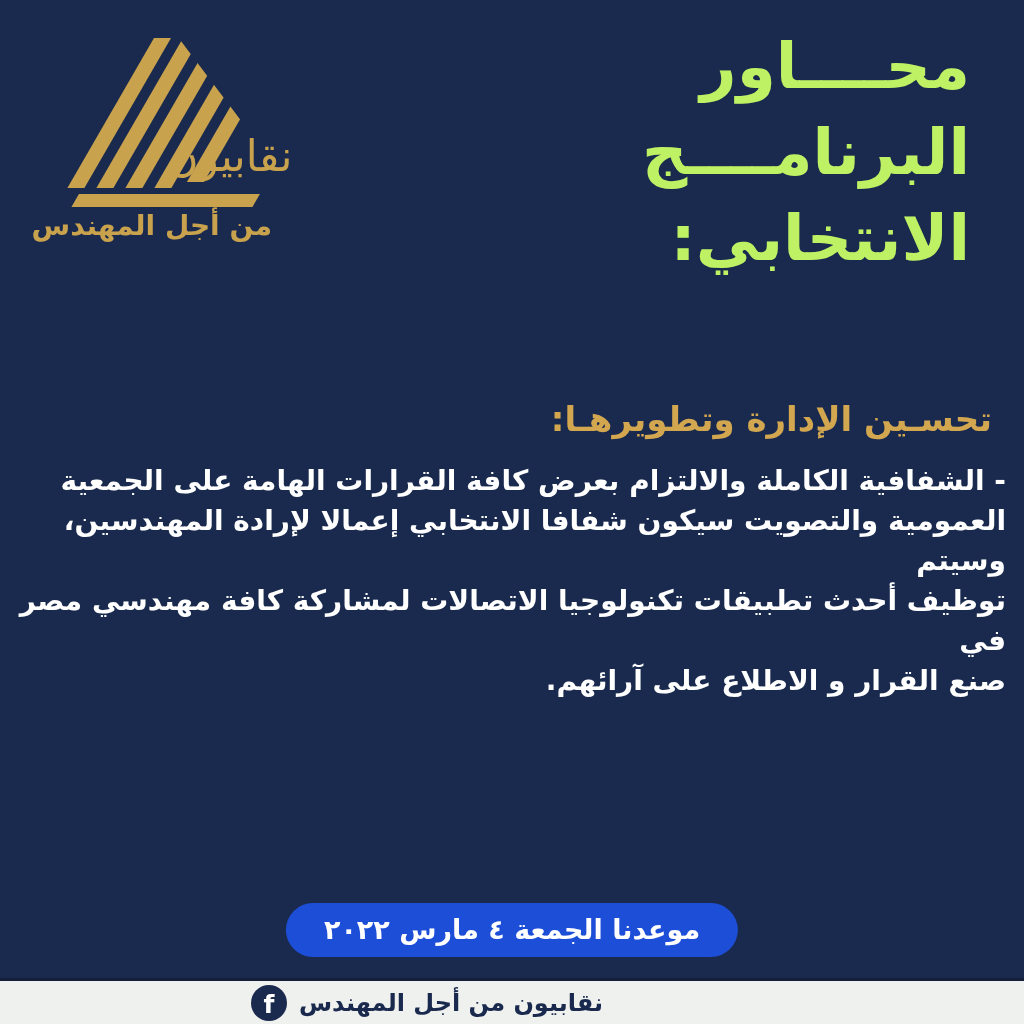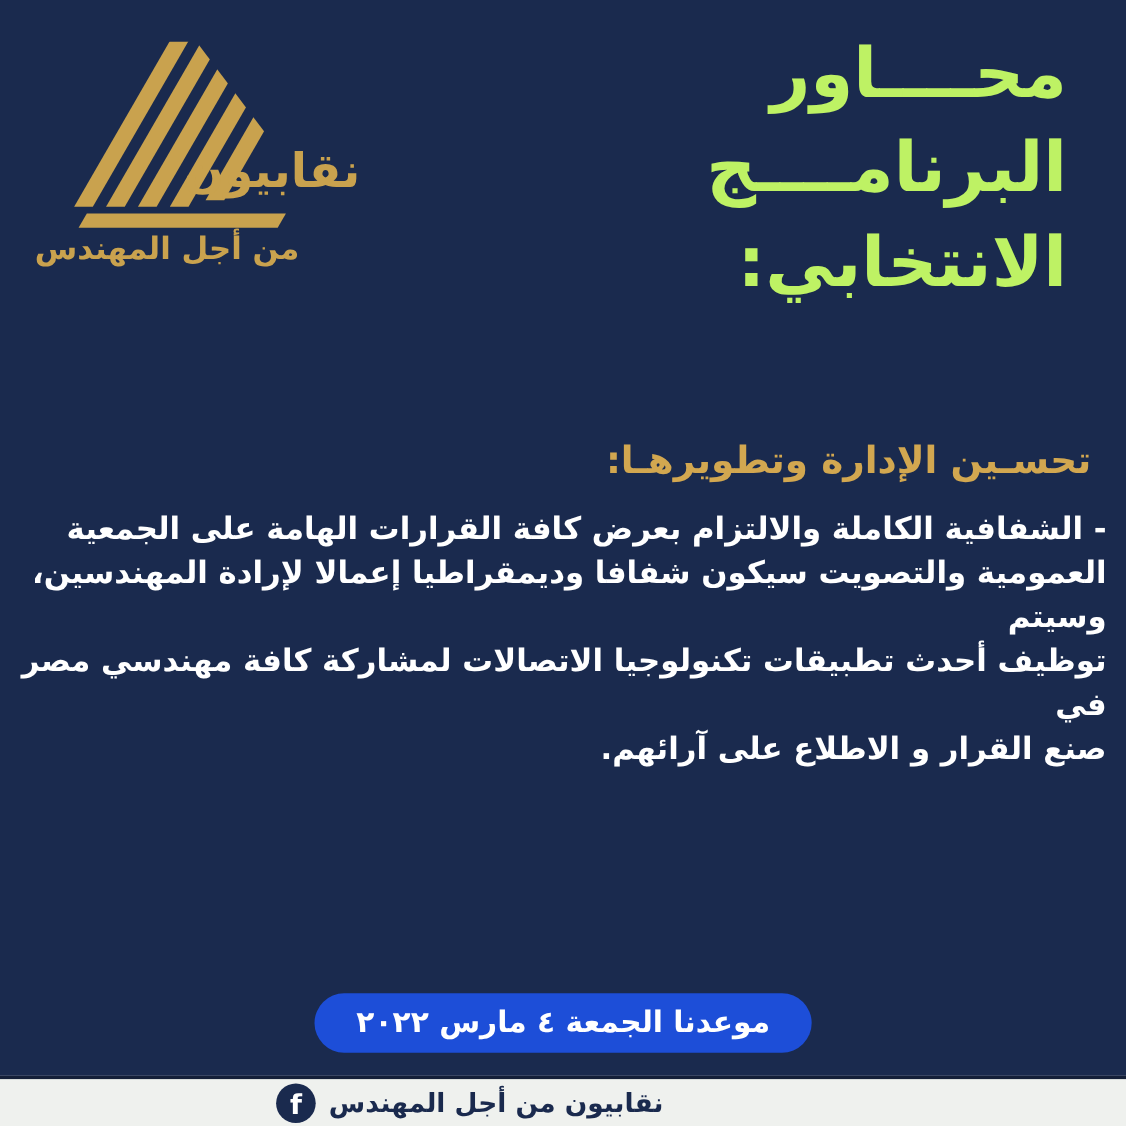--- a/index.html
+++ b/index.html
@@ -8,21 +8,21 @@
     background:#1a2a4e;
     font-family:"DejaVu Sans","Liberation Sans",sans-serif;
   }
   .canvas{position:absolute;inset:0;}
 
   
   .logo-wrap{position:absolute;top:38px;left:57px;width:250px;height:215px;}
   .logo-emblem{position:absolute;top:0;left:0;}
   .logo-brand{
     position:absolute;top:97px;left:110px;width:190px;
-    color:#c9a24e;font-size:43px;font-weight:bold;text-align:left;
+    color:#c9a24e;font-size:43px;font-weight:normal;text-align:left;
     letter-spacing:0;line-height:1;
   }
   .logo-tagline{
     position:absolute;top:173px;left:0px;width:215px;
     color:#c9a24e;font-size:28px;font-weight:bold;text-align:right;
     line-height:1.1;white-space:nowrap;
   }
 
   
   .page-title{
@@ -99,21 +99,21 @@
     <div class="logo-tagline">من أجل المهندس</div>
   </div>
 
   <div class="page-title">محــــاور
 البرنامــــج
 الانتخابي:</div>
 
   <div class="section-heading">تحسـين الإدارة وتطويرهـا:</div>
 
   <div class="body-text p1">- الشفافية الكاملة والالتزام بعرض كافة القرارات الهامة على الجمعية
-العمومية والتصويت سيكون شفافا وديمقراطيا إعمالا لإرادة المهندسين، وسيتم
+العمومية والتصويت سيكون شفافا الانتخابي إعمالا لإرادة المهندسين، وسيتم
 توظيف أحدث تطبيقات تكنولوجيا الاتصالات لمشاركة كافة مهندسي مصر في
 صنع القرار و الاطلاع على آرائهم.</div>
 
   <div class="date-badge">موعدنا الجمعة ٤ مارس ٢٠٢٢</div>
 
   <div class="footer-bar">
     <div class="footer-inner">
       <span class="footer-label">نقابيون من أجل المهندس</span>
       <span class="fb-circle">f</span>
     </div>

